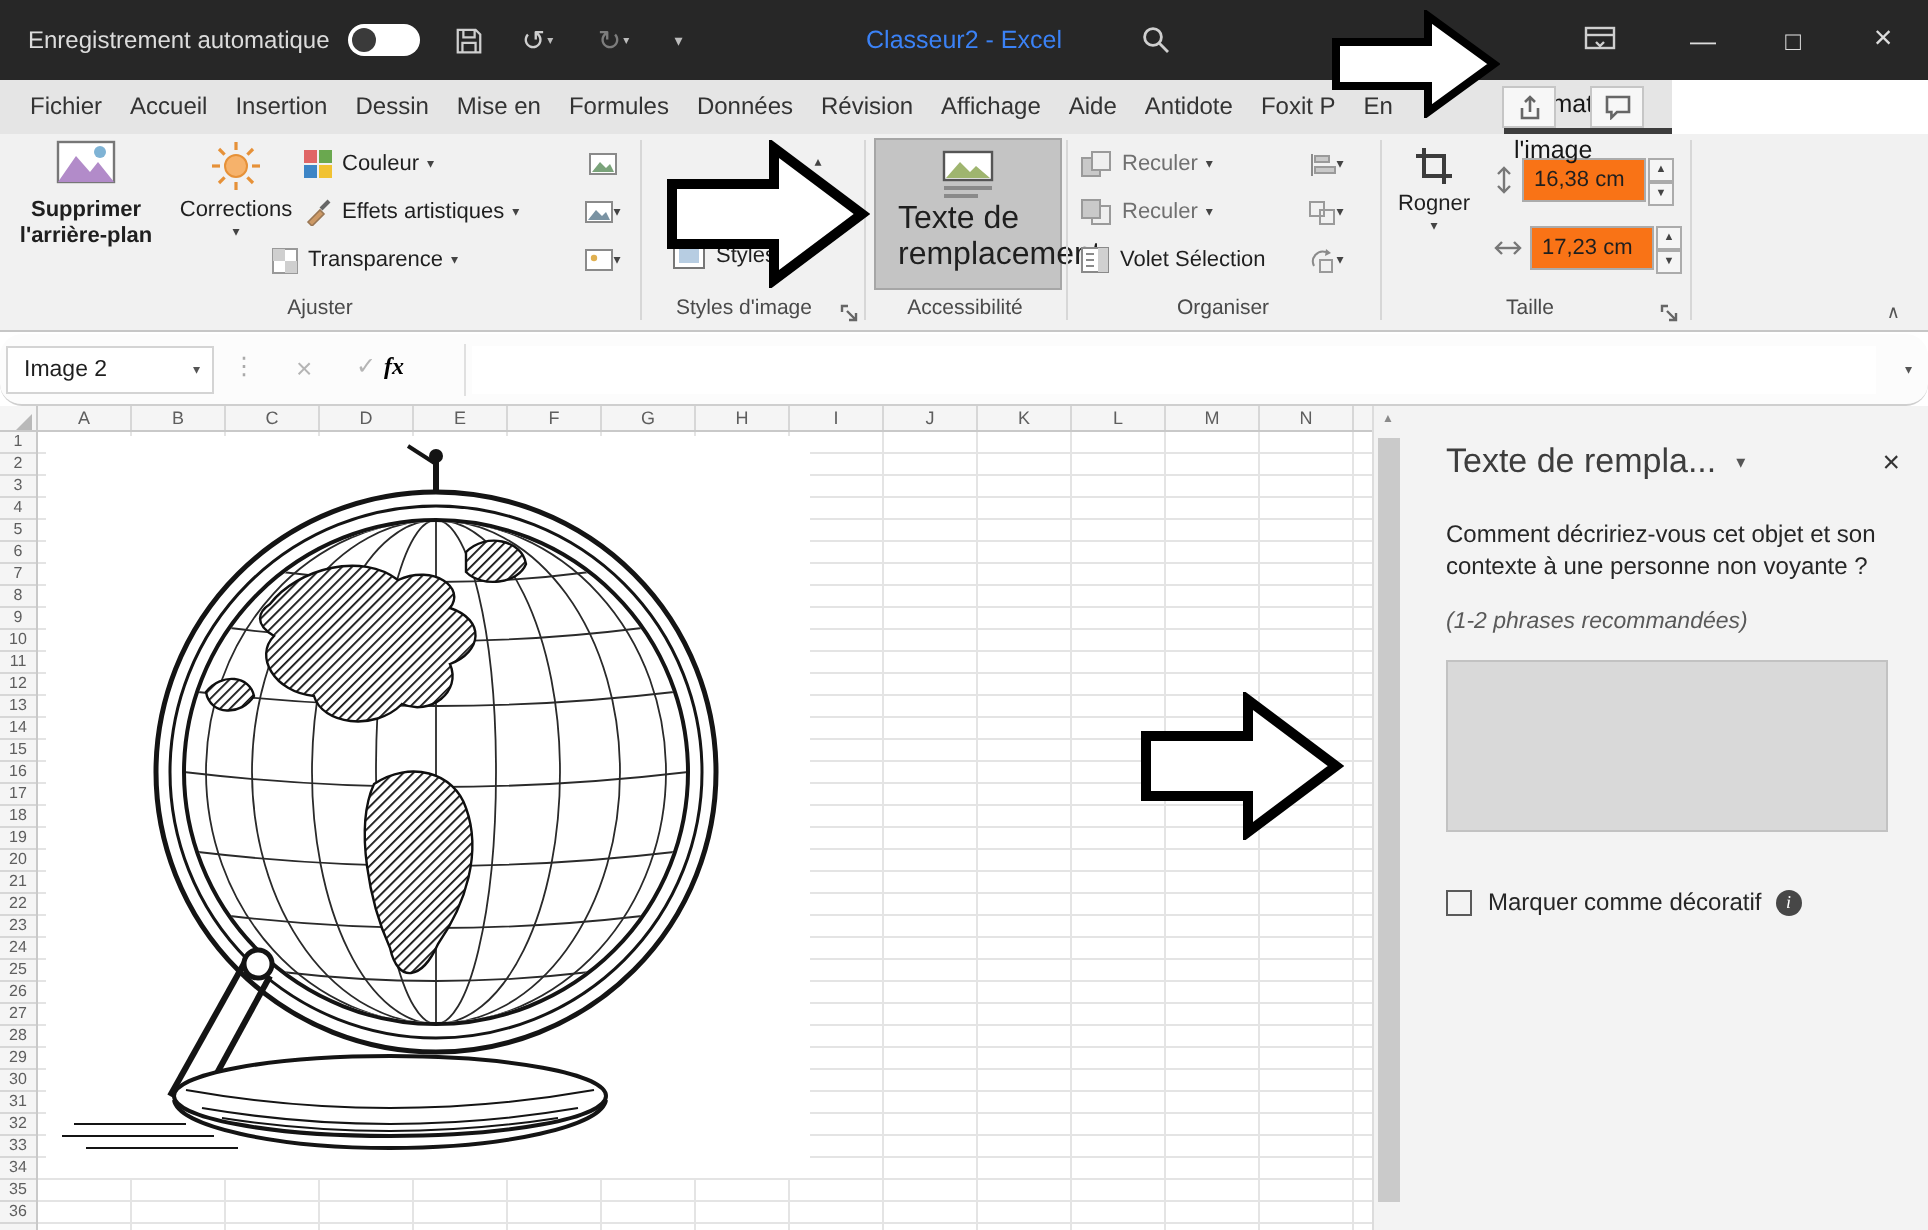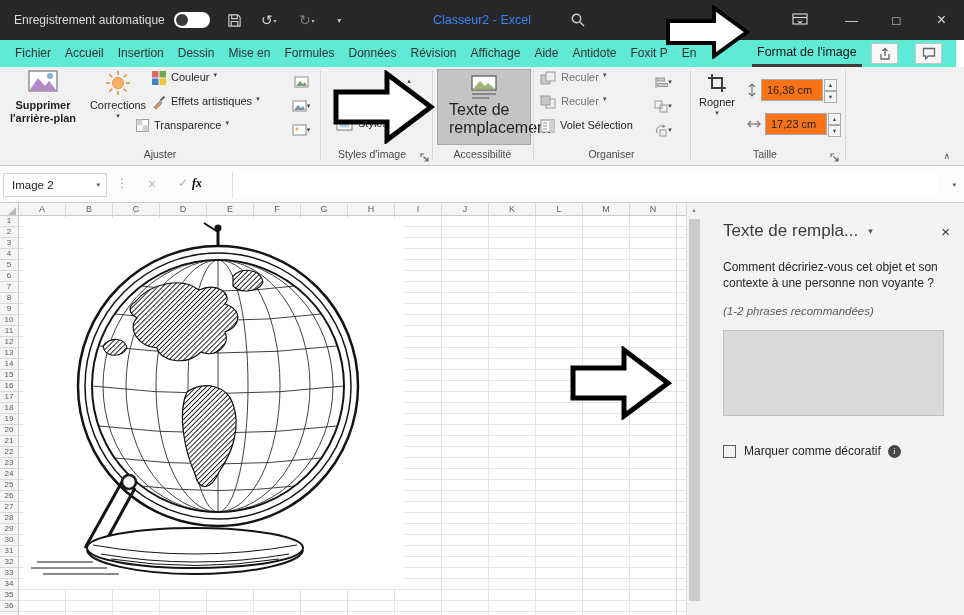--- a/index.html
+++ b/index.html
@@ -18,56 +18,56 @@
   .tb-glyph.disabled { color:#7d7d7d; }
   .mini-chev { font-size:6px; color:#bdbdbd; margin-left:1px; }
   .tb-title { position:absolute; left:50%; transform:translateX(-50%); font-size:12.5px; color:#3b82f6; white-space:nowrap; }
   .tb-search { position:absolute; left:570px; top:12px; }
   .tb-right { position:absolute; right:0; top:0; height:40px; display:flex; align-items:center; }
   .winbtn { width:45px; height:40px; display:flex; align-items:center; justify-content:center;
             font-size:13px; color:#dcdcdc; }
   .ribopts { width:34px; height:40px; display:flex; align-items:center; justify-content:center; margin-right:12px; }
 
   
-  .tabrow { position:absolute; left:0; top:40px; width:956px; height:27px; background:#5eead4; z-index:4; }
+  .tabrow { position:absolute; left:0; top:40px; width:836px; height:27px; background:#e5e5e5; z-index:4; }
   #tabs-left { display:flex; padding-left:8px; height:27px; }
   .tab { padding:0 7px; font-size:12px; line-height:26px; color:#333; white-space:nowrap; }
   .tab-format { position:absolute; left:752px; top:1px; height:26px; line-height:23px; padding:0 5px;
                 font-size:12.5px; color:#161616; border-bottom:3px solid #3d3d3d; }
   .tr-btn { position:absolute; top:3px; width:27px; height:21px; border:1px solid #c6c6c6;
             background:#f7f7f7; display:flex; align-items:center; justify-content:center; }
 
   
   .ribbon { position:absolute; left:0; top:67px; width:964px; height:99px; background:#f1f1f1;
             border-bottom:1px solid #c6c6c6; z-index:3; }
   .ribbon .vsep { position:absolute; top:3px; height:90px; width:1px; background:#d7d7d7; }
   .glabel { position:absolute; top:81px; font-size:10.5px; color:#4a4a4a; text-align:center; }
   .launcher { position:absolute; top:82px; }
   .bigbtn { position:absolute; display:flex; flex-direction:column; align-items:center; text-align:center; }
   .bigbtn .blabel { font-size:11px; line-height:12.5px; color:#1f1f1f; margin-top:3px; }
-  .drow { position:absolute; height:22px; display:flex; }
+  .drow { position:absolute; height:22px; display:flex; align-items:center; }
   .drow .rlabel { font-size:11px; margin:0 4px 0 5px; white-space:nowrap; }
   .chev { font-size:7px; color:#444; }
   .smallbtn { position:absolute; width:30px; height:20px; display:flex; align-items:center; justify-content:center; }
   .altbtn { position:absolute; left:437px; top:2px; width:94px; height:76px; background:#c4c4c4;
             border:1px solid #a6a6a6; display:flex; flex-direction:column; align-items:center; }
   .gray-label { color:#707070 !important; }
   .collapse-chv { position:absolute; right:14px; top:84px; font-size:9px; color:#555; }
 
   
   .spin-row { position:absolute; left:746px; display:flex; align-items:center; height:22px; }
   .dim-input { width:62px; height:22px; background:#f97316; border:1px solid #ababab;
                font-size:11px; line-height:20px; padding-left:5px; }
   .spinner { width:13px; height:22px; display:flex; flex-direction:column; margin-left:1px; }
   .sp-c { flex:1; font-size:5.5px; line-height:10px; text-align:center; border:1px solid #ababab;
           background:#f5f5f5; color:#444; }
 
   
   .frow { position:absolute; left:0; top:167px; width:964px; height:36px; background:#fcfcfc;
-          border-bottom:1px solid #cfcfcf; z-index:3; }
+          border-bottom:1px solid #cfcfcf; z-index:3;border-radius:11px; }
   .namebox { position:absolute; left:3px; top:6px; width:104px; height:24px; background:#fff;
              border:1px solid #d4d4d4; display:flex; align-items:center; font-size:11.5px; padding:0 6px 0 8px; }
   .namebox .nb-chev { margin-left:auto; font-size:7px; color:#555; }
   .fr-glyph { position:absolute; top:9px; font-size:12px; }
   .vdiv { position:absolute; top:5px; height:26px; width:1px; background:#e0e0e0; }
   .formula-input { position:absolute; left:236px; top:6px; right:26px; height:24px; background:#fff; }
   .fb-expand { position:absolute; right:8px; top:14px; font-size:7px; color:#555; }
 
   
   .colheads { position:absolute; left:0; top:203px; width:686px; height:13px; background:#f5f5f5;

